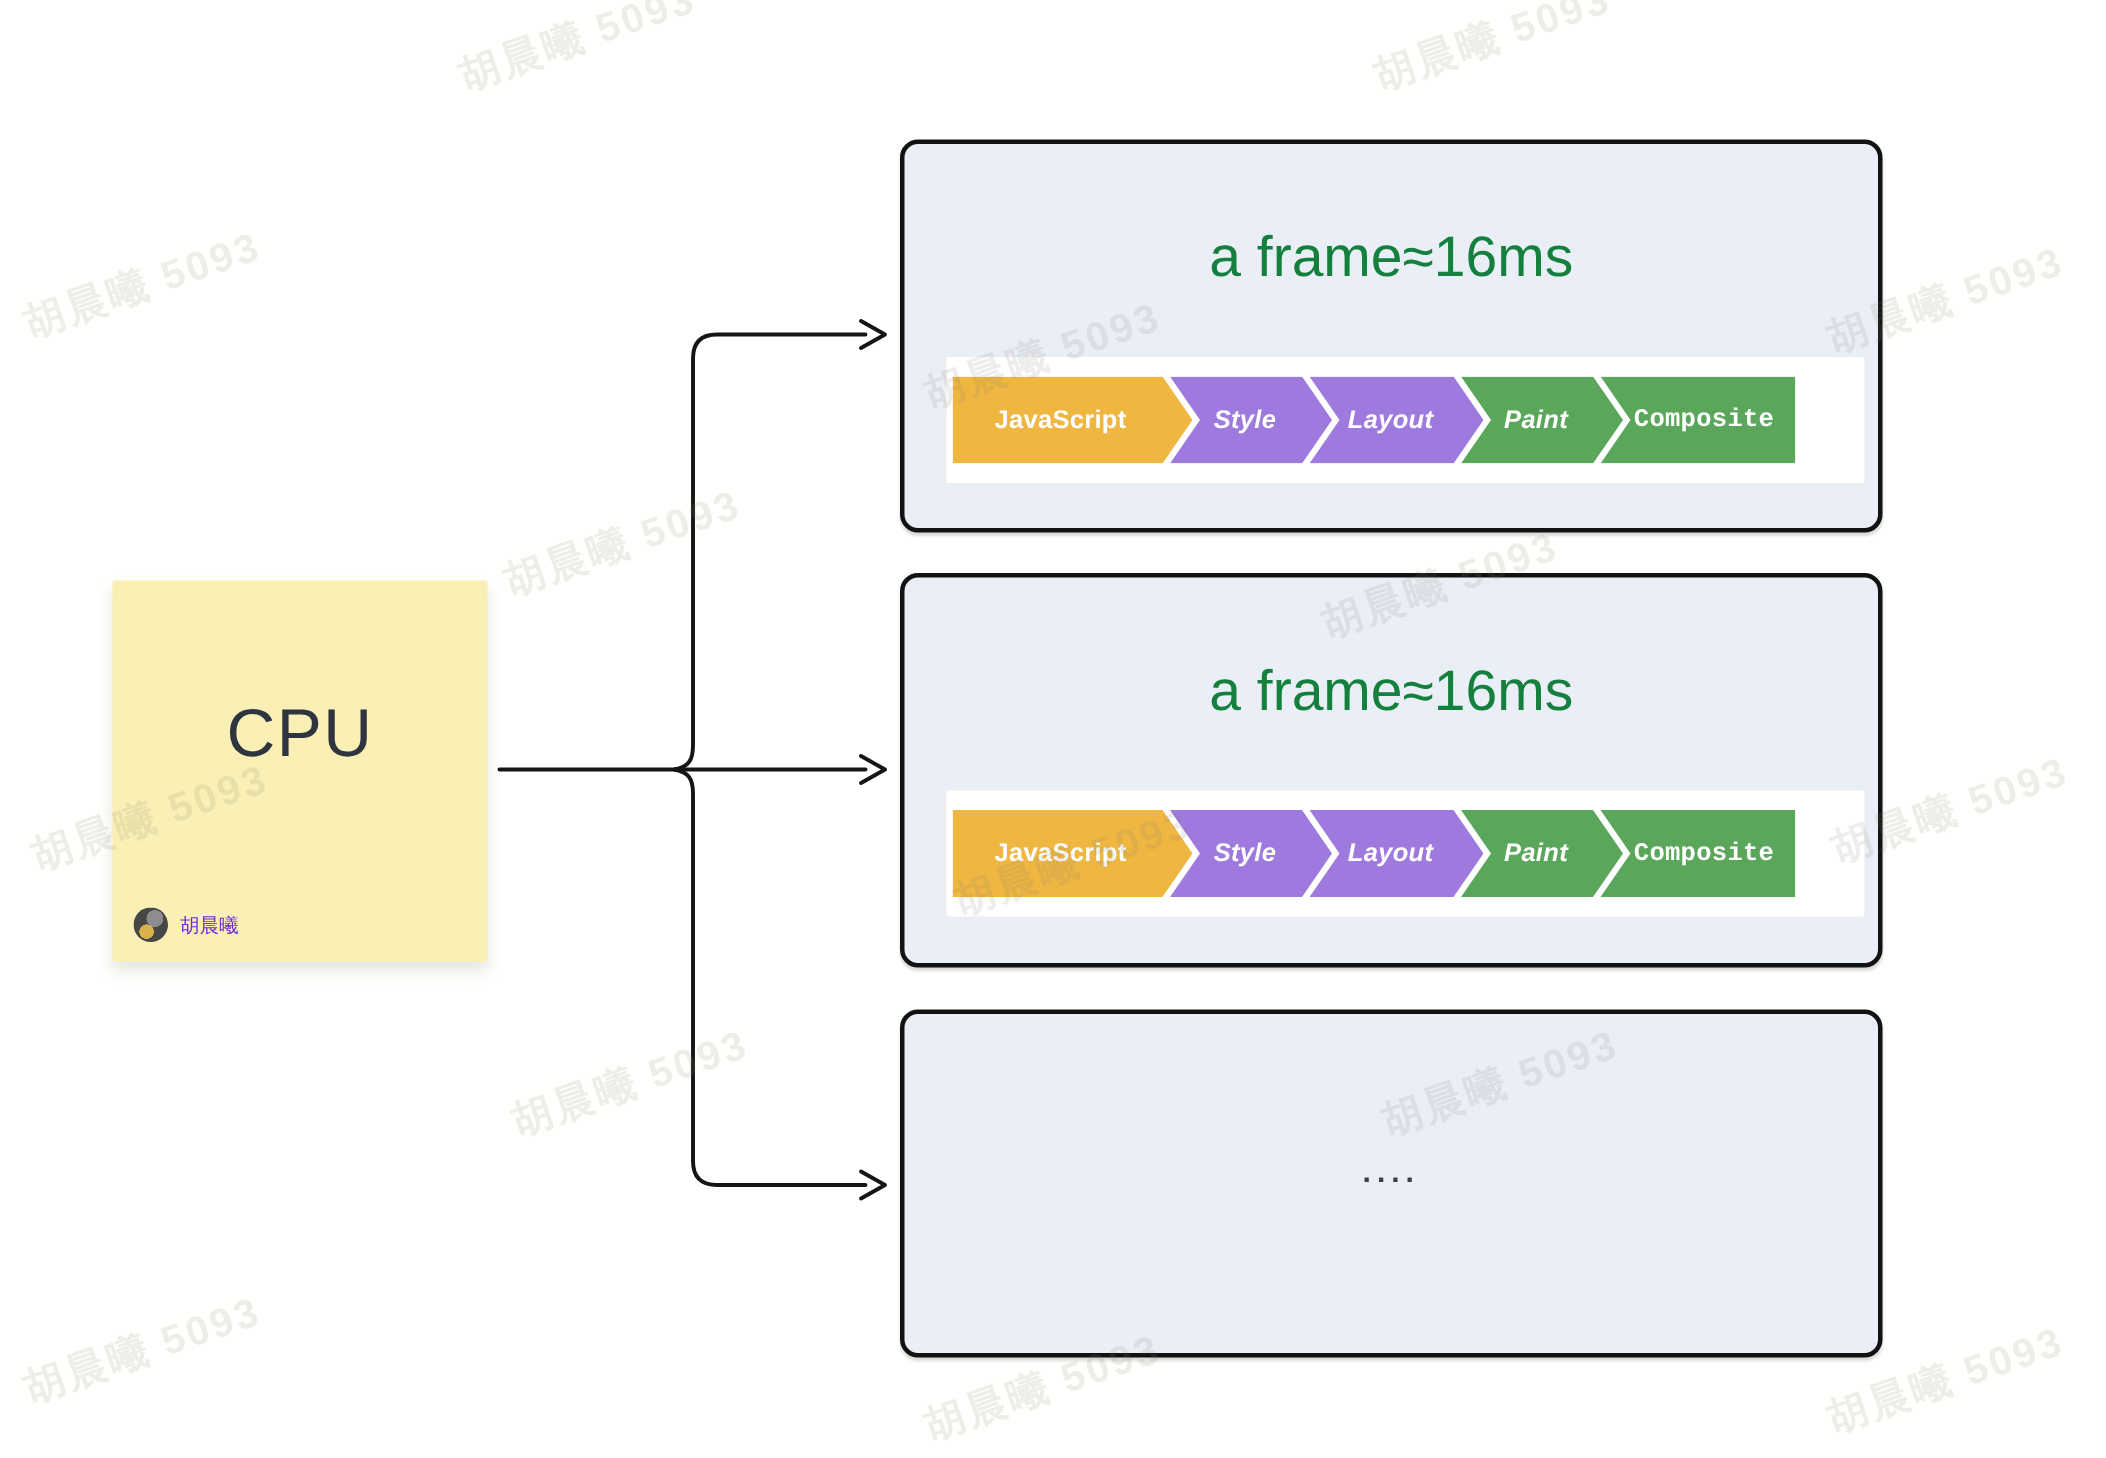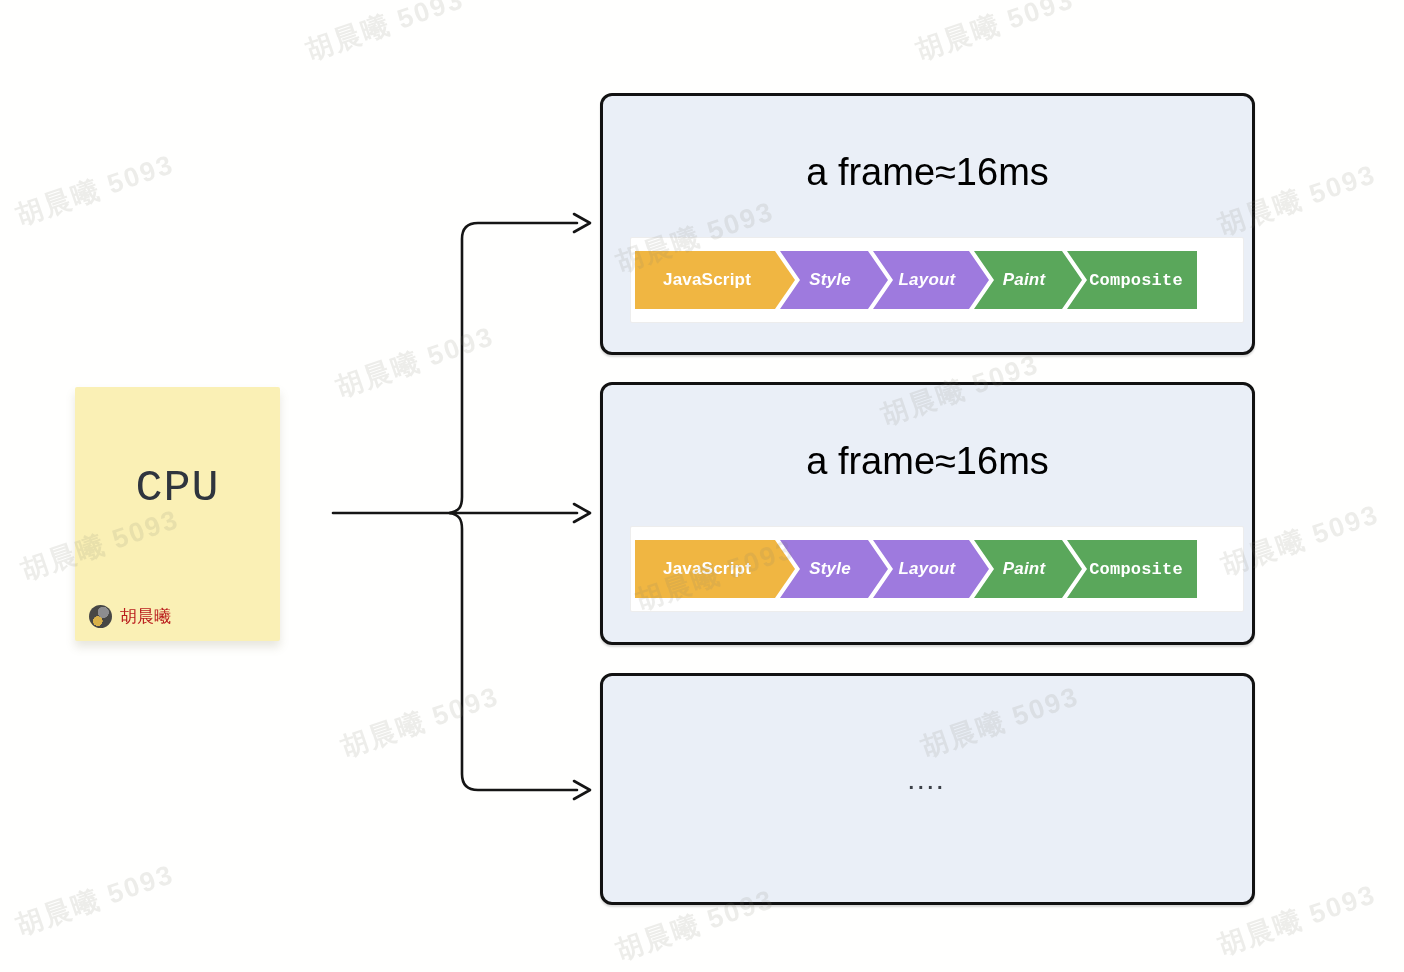--- a/index.html
+++ b/index.html
@@ -16,63 +16,62 @@
     position:absolute;
     transform:translate(-50%,-50%) rotate(-19deg);
     font-size:27px;font-weight:700;white-space:nowrap;
     color:rgba(128,126,112,0.14);
     z-index:40;pointer-events:none;
     letter-spacing:2px;
   }
 
   
   .cpu-node{
-    position:absolute;left:75px;top:387px;width:205px;height:254px;
+    position:absolute;left:75px;top:387px;width:250px;height:254px;
     background:#faf0b5;border-radius:2px;
     box-shadow:0 6px 10px rgba(120,115,80,0.18);
     z-index:5;
-    font-family:Liberation Mono, monospace;
   }
   .cpu-label{
     position:absolute;top:76px;left:0;width:100%;
     text-align:center;font-size:45px;font-weight:500;color:#2f353e;
     letter-spacing:1px;
   }
   .cpu-author{
     position:absolute;left:14px;bottom:13px;
     display:flex;align-items:center;gap:8px;
   }
   .avatar{
     width:23px;height:23px;border-radius:50%;
     background:
       radial-gradient(circle at 38% 70%, #d8b14a 0 22%, rgba(0,0,0,0) 23%),
       radial-gradient(circle at 62% 32%, #8d8d8f 0 26%, rgba(0,0,0,0) 27%),
       radial-gradient(circle at 50% 50%, #474745 0 70%, #2c2c2b 100%);
   }
-  .author-name{font-size:17px;color:#b91c1c;}
+  .author-name{font-size:13px;color:#6d28d9;}
 
   
   #arrows{position:absolute;left:0;top:0;z-index:3;}
 
   
   .frame-box{
     position:absolute;left:600px;width:655px;
     background:#eaeff7;
     border:3px solid #121212;border-radius:12px;
     box-shadow:0 2px 2px rgba(0,0,0,0.15);
     box-sizing:border-box;
     z-index:5;
   }
   #frame-0{top:93px;height:262px;}
   #frame-1{top:382px;height:263px;}
   #frame-2{top:673px;height:232px;}
   .frame-title{
     position:absolute;top:54px;left:0;width:100%;
     text-align:center;
-    font-size:38px;line-height:44px;font-weight:500;color:#000000;
+    font-size:38px;line-height:44px;font-weight:500;color:#15803d;
   }
   .frame-dots{
     position:absolute;top:95px;left:0;width:100%;
     text-align:center;
     font-size:20px;font-weight:700;letter-spacing:4px;color:#3a3f46;
   }
 
   
   .pipeline-strip{
     position:absolute;left:27px;top:141px;width:614px;height:86px;

